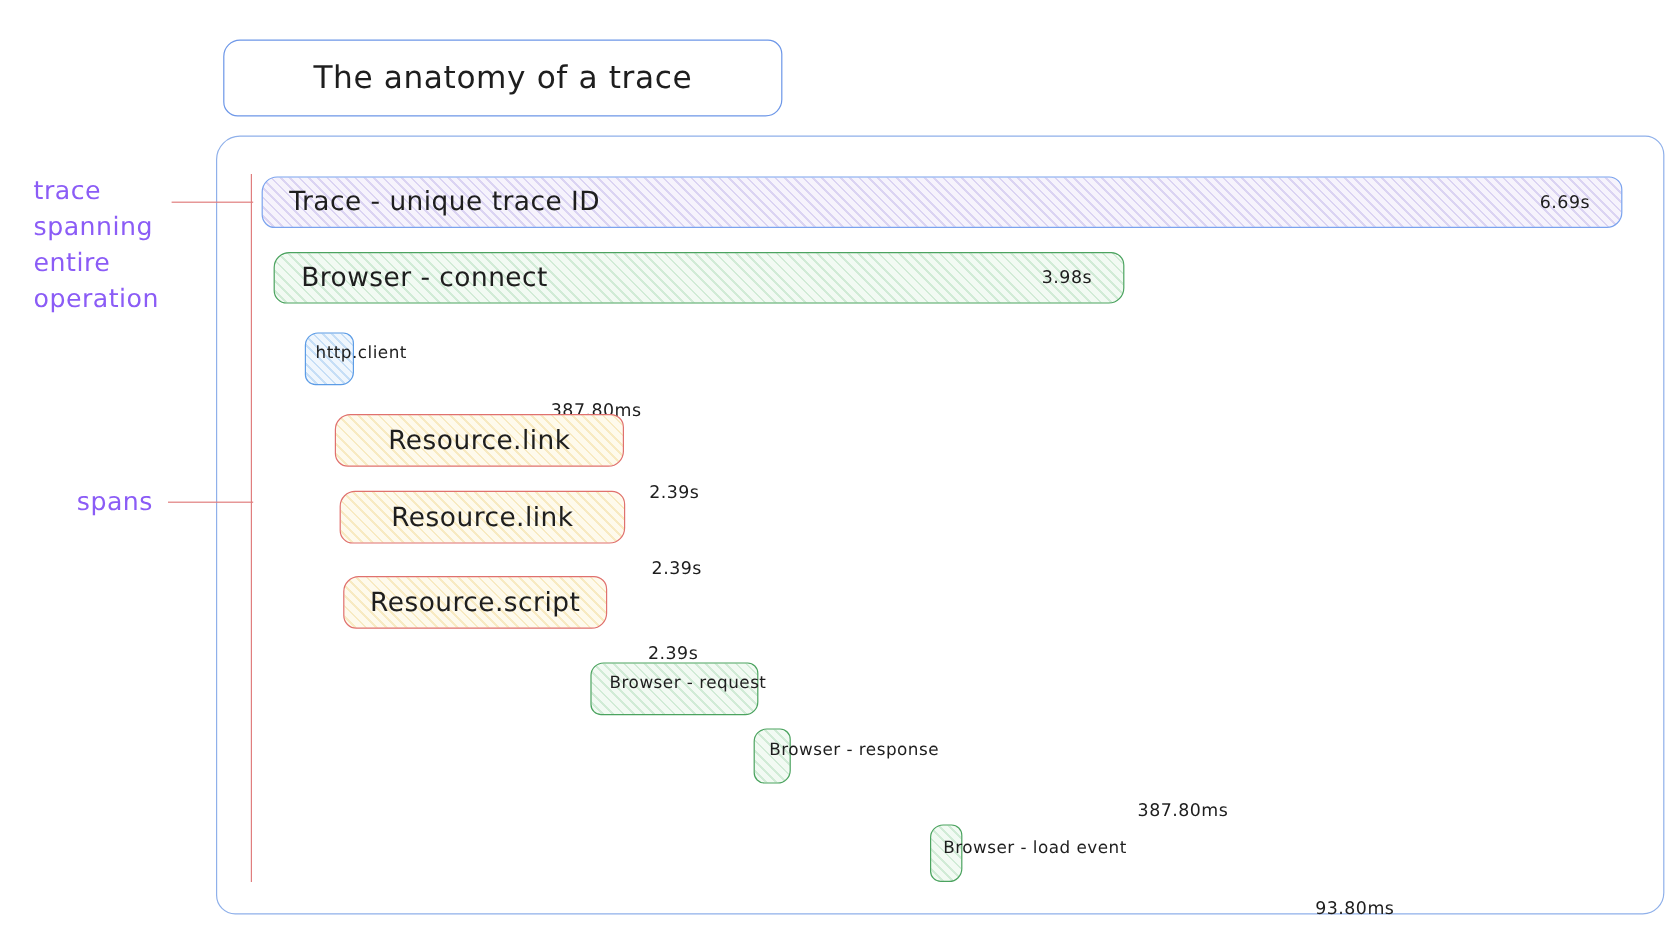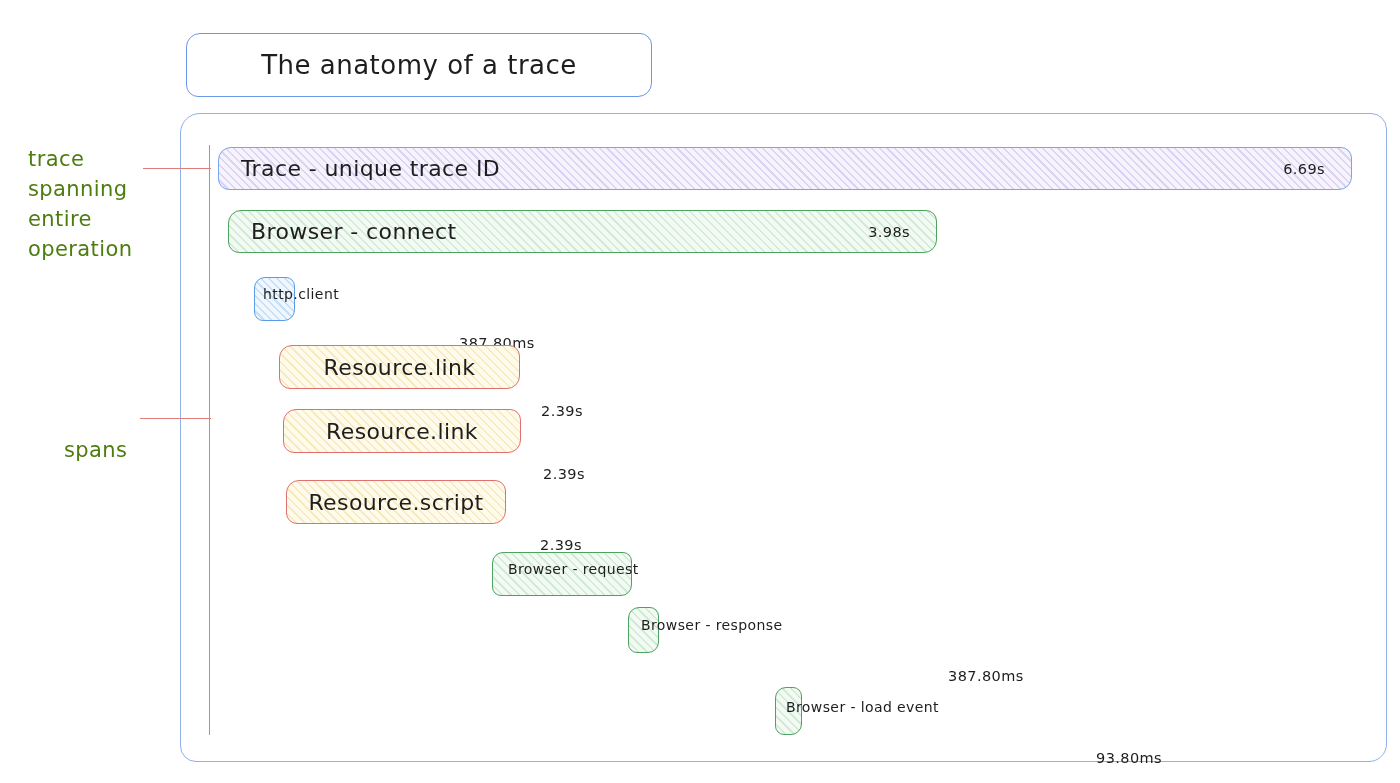--- a/index.html
+++ b/index.html
@@ -40,24 +40,24 @@
     border: 1.4px solid #8fb0ea;
     border-radius: 20px 16px 18px 16px;
     background: transparent;
   }
   
   .annotation {
     position: absolute;
     font-size: 21px;
     line-height: 30px;
     letter-spacing: 0.4px;
-    color: #4d7c0f;
+    color: #8b5cf6;
   }
   #anno-trace { left: 28px; top: 144px; width: 120px; }
-  #anno-spans { left: 64px; top: 403px; width: 90px; margin-top: 32px; }
+  #anno-spans { left: 64px; top: 403px; width: 90px; }
   .red-line { position: absolute; }
   .red-line.h { border-top: 1.7px solid #e07e7e; height: 0; }
   .red-line.v { border-left: 1.7px solid #e07e7e; width: 0; }
   #line-trace   { left: 143px; top: 168px; width: 68px; }
   #line-spans   { left: 140px; top: 418px; width: 71px; }
   #line-bracket { left: 209px; top: 145px; height: 590px; }
   
   .bar, .box, .chip {
     position: absolute;
     box-sizing: border-box;

